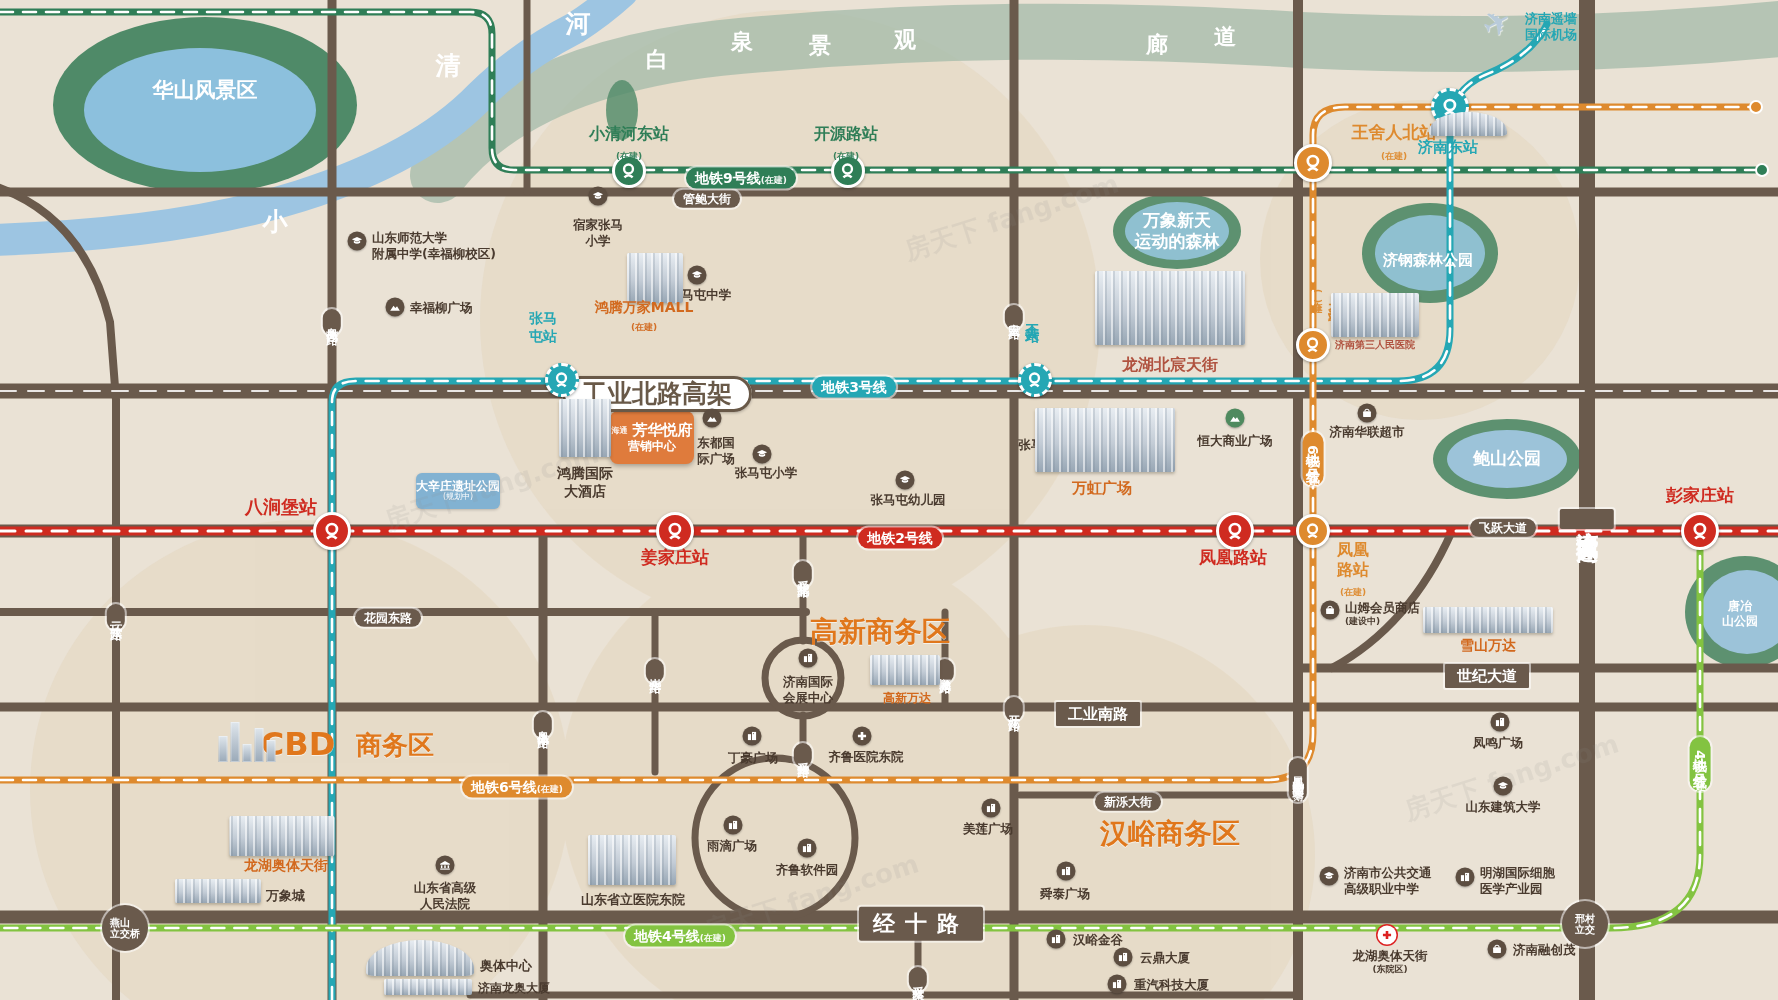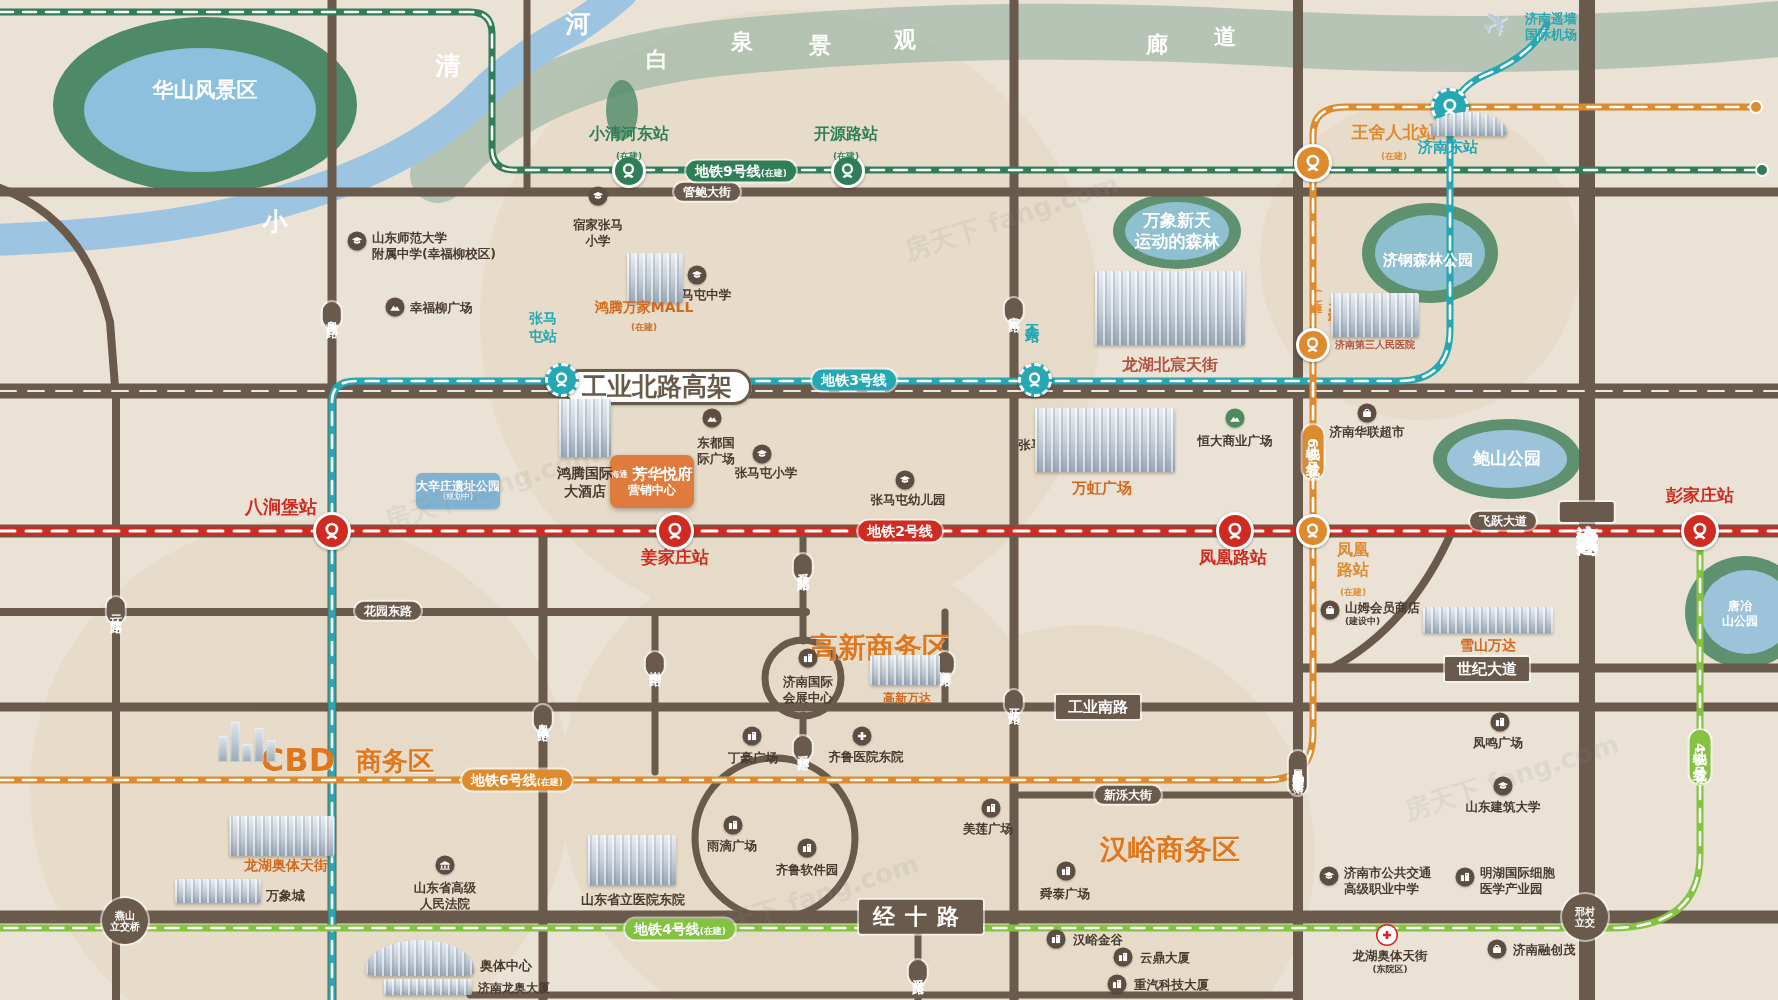--- a/index.html
+++ b/index.html
@@ -7,21 +7,21 @@
     font-family:"DejaVu Sans","Liberation Sans",sans-serif;background:#eae2d5;}
   #base{position:absolute;left:0;top:0;}
   #overlay{position:absolute;left:0;top:0;width:100%;height:100%;}
   .lbl{position:absolute;transform:translate(-50%,-50%);text-align:center;
     white-space:pre;font-weight:700;color:#4a3b2f;line-height:1.25;}
   .lbl.left{transform:translate(0,-50%);text-align:left;}
   .lbl.vert{writing-mode:vertical-rl;letter-spacing:2px;}
   .sub{font-size:9px;font-weight:600;opacity:.95;}
   .pill{position:absolute;transform:translate(-50%,-50%);background:#6a5a4c;color:#fff;
     border-radius:12px;padding:2px 9px;font-size:12px;font-weight:700;white-space:pre;
-    text-align:center;line-height:1.2;box-shadow:0 0 0 2px rgba(255,255,255,.55);}
+    text-align:left;line-height:1.2;box-shadow:0 0 0 2px rgba(255,255,255,.55);margin-top:7px;}
   .pill.vert{writing-mode:vertical-rl;padding:9px 2px;letter-spacing:2px;}
   .pill.white{background:#fff;color:#695948;font-size:25px;padding:3px 20px;border-radius:22px;
     box-shadow:0 0 0 3px #695948 inset,0 1px 3px rgba(0,0,0,.25);}
   .pill.big{font-size:22px;border-radius:2px;padding:4px 14px;}
   .pill.mid{font-size:15px;border-radius:1px;padding:3px 12px;}
   .pill.circle{border-radius:50%;width:46px;height:46px;padding:0;display:flex;
     align-items:center;justify-content:center;font-size:10px;line-height:1.15;}
   .station{position:absolute;transform:translate(-50%,-50%);border-radius:50%;
     border:3px solid #fff;box-shadow:0 1px 3px rgba(0,0,0,.35);display:flex;
     align-items:center;justify-content:center;}
@@ -33,32 +33,32 @@
   .ic svg{width:13px;height:13px;}
   .bldg{position:absolute;transform:translate(-50%,-50%);
     background:linear-gradient(180deg,#e8edf2 0%,#c3ccd6 55%,#97a6b4 100%);
     box-shadow:0 2px 3px rgba(90,80,60,.35);border-radius:2px;overflow:hidden;}
   .bldg:before{content:"";position:absolute;inset:0;
     background:repeating-linear-gradient(90deg,rgba(255,255,255,.55) 0 2px,rgba(120,135,150,.25) 2px 4px,transparent 4px 8px);}
   .bldg.dome{border-radius:50% 50% 8% 8% / 80% 80% 10% 10%;}
   .towers{position:absolute;transform:translate(-50%,-100%);display:flex;align-items:flex-end;gap:3px;}
   .towers i{display:block;background:linear-gradient(180deg,#dfe6ec,#9aa9b8);width:9px;box-shadow:0 0 0 1px rgba(255,255,255,.4) inset;}
   .zone{position:absolute;transform:translate(-50%,-50%);font-weight:800;color:#e0771c;
-    white-space:nowrap;text-shadow:0 1px 0 rgba(255,255,255,.6);margin-top:16px;}
+    white-space:nowrap;text-shadow:0 1px 0 rgba(255,255,255,.6);}
   .wm{position:absolute;color:#8a8a8a;opacity:.12;font-size:26px;font-weight:700;transform:rotate(-18deg);}
   #logo{position:absolute;left:783px;top:218px;width:190px;height:127px;background:#55805c;
     border-radius:10px;box-shadow:0 3px 8px rgba(0,0,0,.3);display:flex;flex-direction:column;
     align-items:center;justify-content:center;color:#fff;gap:2px;}
   #logo .en{font-size:14px;letter-spacing:5px;font-weight:600;white-space:nowrap;}
   #logo .cnrow{display:flex;align-items:center;gap:5px;}
   #logo .brand{font-size:9px;line-height:1.1;opacity:.9;writing-mode:vertical-rl;}
   #logo .cn{font-size:25px;font-weight:800;letter-spacing:2px;}
   #salesbox{position:absolute;left:610px;top:411px;width:84px;height:53px;background:#df7b3c;
     border-radius:8px;box-shadow:0 2px 5px rgba(0,0,0,.3);display:flex;flex-direction:column;
-    align-items:center;justify-content:center;color:#fff;line-height:1.2;margin-top:44px;}
+    align-items:center;justify-content:center;color:#fff;line-height:1.2;}
   #salesbox .r1{font-size:15px;font-weight:800;}
   #salesbox .r1 .brand{font-size:8px;vertical-align:middle;opacity:.9;}
   #salesbox .r2{font-size:12px;font-weight:700;}
   #bluebox{position:absolute;left:416px;top:473px;width:84px;height:36px;background:#82b2d2;
     border-radius:6px;display:flex;flex-direction:column;align-items:center;justify-content:center;
     color:#fff;line-height:1.1;box-shadow:0 1px 3px rgba(0,0,0,.2);}
   #bluebox .r1{font-size:12px;font-weight:700;}
   #bluebox .r2{font-size:8px;}
   .plane{position:absolute;transform:translate(-50%,-50%) rotate(-28deg);color:#b9cbda;
     font-size:34px;text-shadow:0 1px 1px rgba(255,255,255,.8);}

